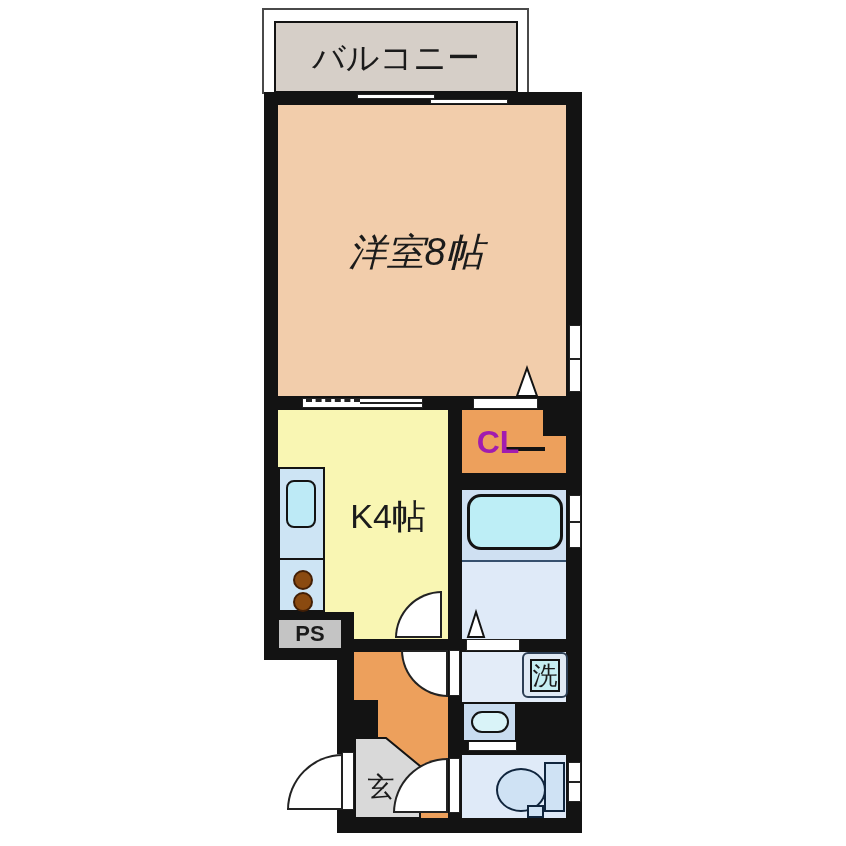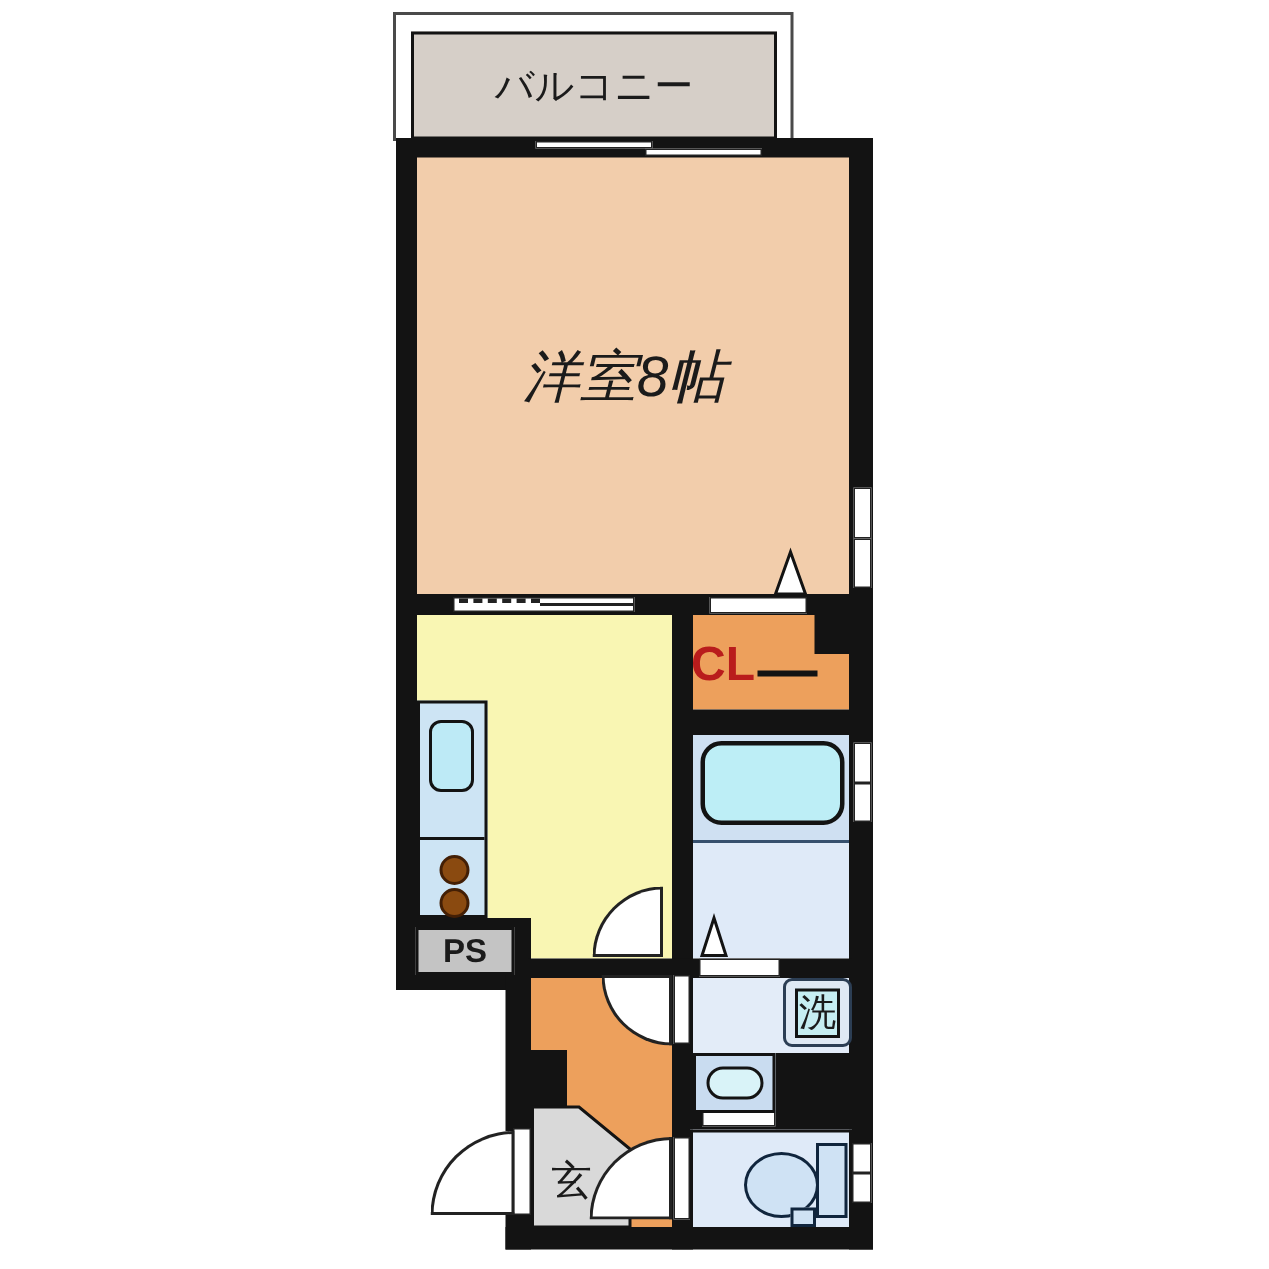--- a/index.html
+++ b/index.html
@@ -13,21 +13,21 @@
   .arc{background:#fff;border:2px solid #222;}
   svg{position:absolute;left:0;top:0;}
 </style>
 </head>
 <body>
 
 <div id="canvas">
 
   <div class="abs" style="left:262px;top:8px;width:267px;height:86px;border:2px solid #4a4a4a;background:#fff;"></div>
   <div class="abs" style="left:274px;top:21px;width:244px;height:72px;background:#d6cfc8;border:2px solid #131313;"></div>
-  <div class="abs label" style="left:274px;top:24px;width:244px;height:66px;font-size:26px;">バルコニー</div>
+  <div class="abs label" style="left:274px;top:24px;width:244px;height:66px;font-size:33px;">バルコニー</div>
 
   <div class="abs" style="left:278px;top:104px;width:288px;height:292px;background:#f2cdab;"></div>
   <div class="abs" style="left:278px;top:410px;width:170px;height:229px;background:#f9f6b3;"></div>
   <div class="abs" style="left:462px;top:410px;width:104px;height:63px;background:#eda05c;"></div>
   <div class="abs" style="left:462px;top:489px;width:104px;height:73px;background:#cfe0f2;border-bottom:2px solid #36506e;"></div>
   <div class="abs" style="left:462px;top:562px;width:104px;height:77px;background:#dfeaf8;"></div>
   <div class="abs" style="left:462px;top:650px;width:104px;height:52px;background:#e3ecf8;"></div>
   <div class="abs" style="left:352px;top:650px;width:96px;height:168px;background:#eda05c;"></div>
 
   <div class="abs wall" style="left:264px;top:92px;width:318px;height:13px;"></div>
@@ -90,18 +90,19 @@
   <div class="abs" style="left:496px;top:768px;width:50px;height:44px;background:#cfe2f4;border:2px solid #10253d;border-radius:50%;"></div>
   <div class="abs" style="left:544px;top:762px;width:21px;height:50px;background:#cfe2f4;border:2px solid #10253d;"></div>
   <div class="abs" style="left:527px;top:805px;width:17px;height:13px;background:#cfe2f4;border:2px solid #10253d;"></div>
 
   <svg width="846" height="846" style="pointer-events:none;">
     <polygon points="517,396 537,396 527,368" fill="#fff" stroke="#131313" stroke-width="2"></polygon>
     <polygon points="468,637 484,637 476,612" fill="#fff" stroke="#131313" stroke-width="2"></polygon>
   </svg>
 
   <div class="abs label" style="left:306px;top:230px;width:220px;height:44px;font-size:38px;font-style:italic;">洋室8帖</div>
-  <div class="abs label" style="left:452px;top:424px;width:60px;height:36px;font-size:32px;font-weight:bold;color:#b91c1c;">CL</div>
+  <div class="abs label" style="left:318px;top:496px;width:140px;height:40px;font-size:34px;">K4帖</div>
+  <div class="abs label" style="left:468px;top:424px;width:60px;height:36px;font-size:32px;font-weight:bold;color:#a21caf;">CL</div>
   <div class="abs label" style="left:279px;top:620px;width:62px;height:28px;font-size:22px;font-weight:bold;">PS</div>
   <div class="abs label" style="left:366px;top:772px;width:30px;height:30px;font-size:27px;">玄</div>
   <div class="abs label" style="left:531px;top:661px;width:28px;height:28px;font-size:25px;">洗</div>
 
 </div>
 
 </body></html>

